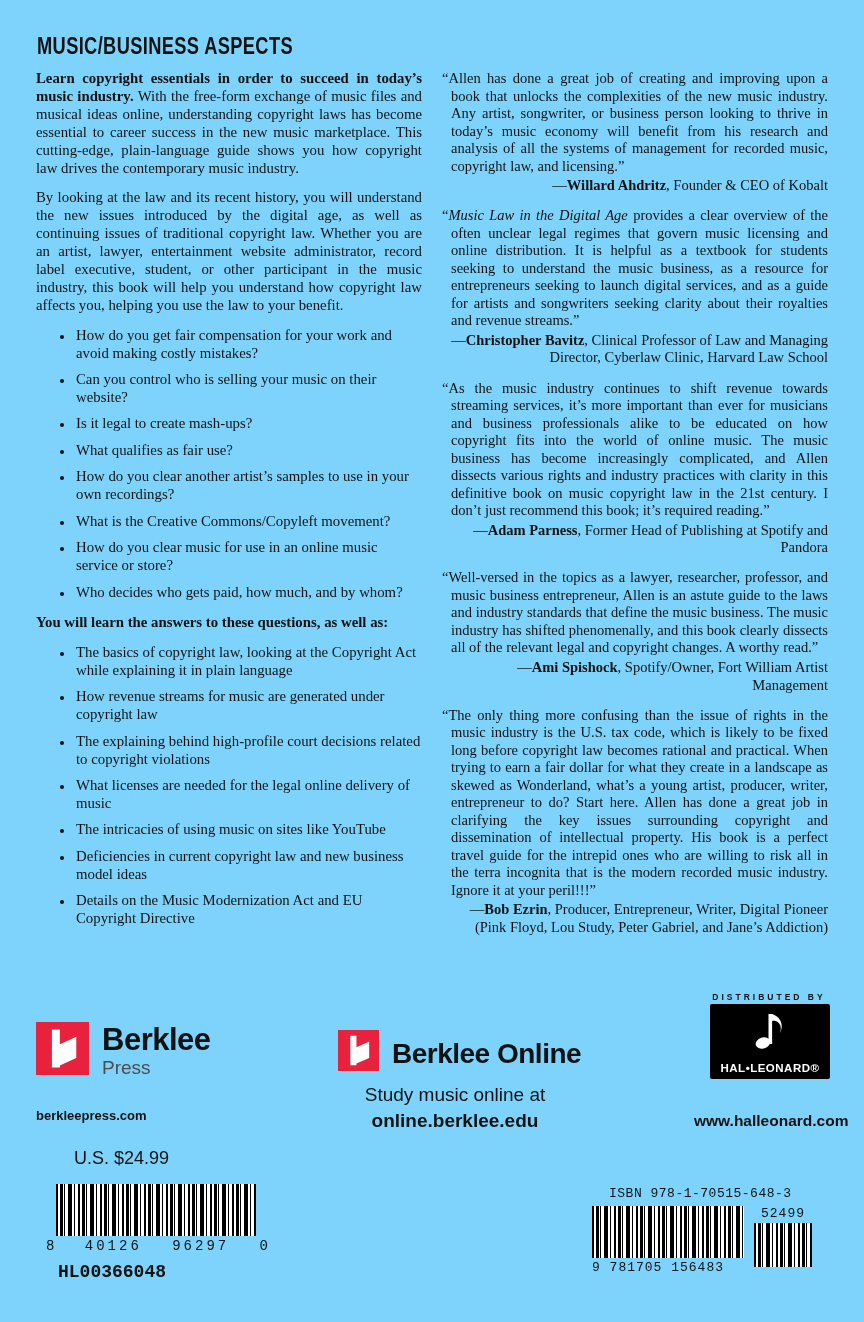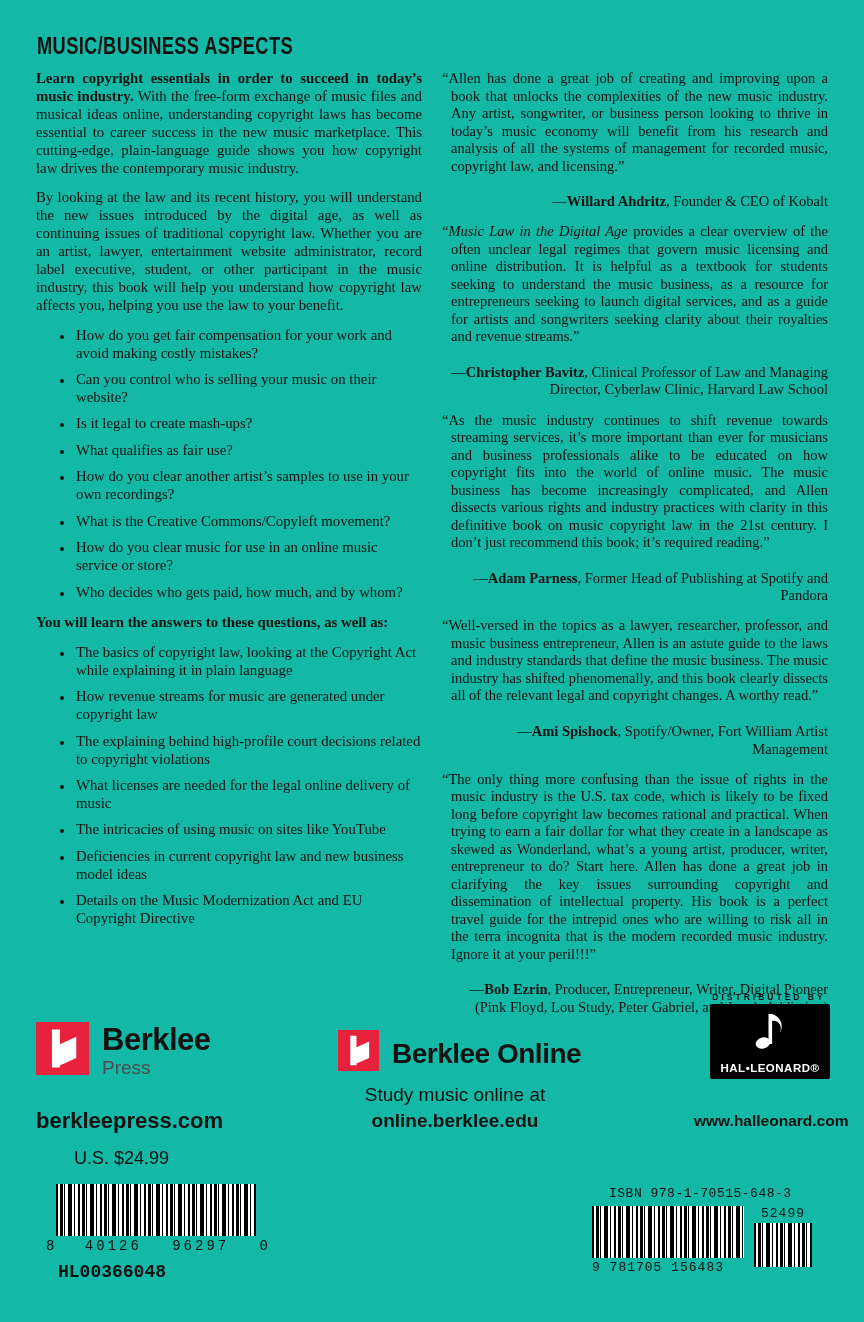--- a/index.html
+++ b/index.html
@@ -1,19 +1,19 @@
 <!DOCTYPE html>
 <html><head>
 <meta charset="utf-8">
 <style>
   * { margin:0; padding:0; box-sizing:border-box; }
   html,body { background:#e9e9e9; }
   .page {
     position:relative; width:864px; height:1322px; margin:0 auto;
-    background:#14b8a6; color:#121212; overflow:hidden;
+    background:#7dd3fc; color:#121212; overflow:hidden;
     font-family:"Liberation Serif", serif;
   }
   .header {
     position:absolute; left:37px; top:32px;
     font-family:"Liberation Sans", sans-serif; font-weight:700;
     font-size:24px; white-space:nowrap;
     transform:scaleX(0.76); transform-origin:left center;
     letter-spacing:0.5px;
   }
   .columns {
@@ -23,28 +23,28 @@
   .col { width:386px; }
   .col-left { font-size:14.8px; line-height:1.215; text-align:justify; }
   .col-left p { margin-bottom:11px; }
   .col-left ul { margin:12px 0 12px 0; padding-left:38px; }
   .col-left li { margin-bottom:8.5px; text-align:left; padding-left:2px; }
   .col-left li::marker { font-size:0.85em; }
   .answers-heading { font-weight:700; text-align:left; margin:2px 0 10px 0; }
   .col-right { font-size:14.5px; line-height:1.21; }
   .quote { margin-bottom:12.5px; }
   .quote-text { display:block; text-align:justify; padding-left:9px; text-indent:-9px; }
-  .quote-attr { display:block; text-align:right; margin-top:18px; }
+  .quote-attr { display:block; text-align:right; margin-top:2px; }
   .quote-attr b { font-weight:700; }
   .bp-logo { position:absolute; left:36px; top:1022px; width:53px; height:53px; background:#e8213c; }
   .bo-logo { position:absolute; left:338px; top:1030px; width:41px; height:41px; background:#e8213c; }
   .bp-word { position:absolute; left:102px; top:1024px; font-family:"Liberation Sans", sans-serif; }
   .bp-name { font-size:31px; font-weight:700; letter-spacing:-0.5px; line-height:1.0; }
   .bp-sub  { font-size:19px; font-weight:400; color:#4d4d4d; margin-top:2px; }
-  .bp-site { position:absolute; left:36px; top:1108px; font-family:"Liberation Sans", sans-serif; font-weight:700; font-size:22px; }
+  .bp-site { position:absolute; left:36px; top:1108px; font-family:"Liberation Sans", sans-serif; font-weight:700; font-size:13px; }
   .bo-word { position:absolute; left:392px; top:1038px; font-family:"Liberation Sans", sans-serif; font-size:28px; font-weight:700; letter-spacing:-0.5px; }
   .bo-tag  { position:absolute; left:330px; top:1082px; width:250px; text-align:center; font-family:"Liberation Sans", sans-serif; font-size:19px; line-height:1.35; }
   .bo-tag .site { font-weight:700; }
   .hl-distributed { position:absolute; left:694px; top:992px; width:150px; text-align:center; font-family:"Liberation Sans", sans-serif; font-size:8.5px; font-weight:700; letter-spacing:3px; }
   .hl-box { position:absolute; left:710px; top:1004px; width:120px; height:75px; background:#000; border-radius:2px;
             display:flex; flex-direction:column; align-items:center; justify-content:flex-end; padding-bottom:5px; }
   .hl-note { position:absolute; top:4px; left:50%; transform:translateX(-50%); }
   .hl-brand { color:#fff; font-family:"Liberation Sans", sans-serif; font-weight:700; font-size:11.5px; letter-spacing:0.5px; }
   .hl-site { position:absolute; left:694px; top:1112px; width:152px; text-align:center; font-family:"Liberation Sans", sans-serif; font-weight:700; font-size:15.5px; }
   .price { position:absolute; left:74px; top:1148px; font-family:"Liberation Sans", sans-serif; font-weight:400; font-size:18px; }

